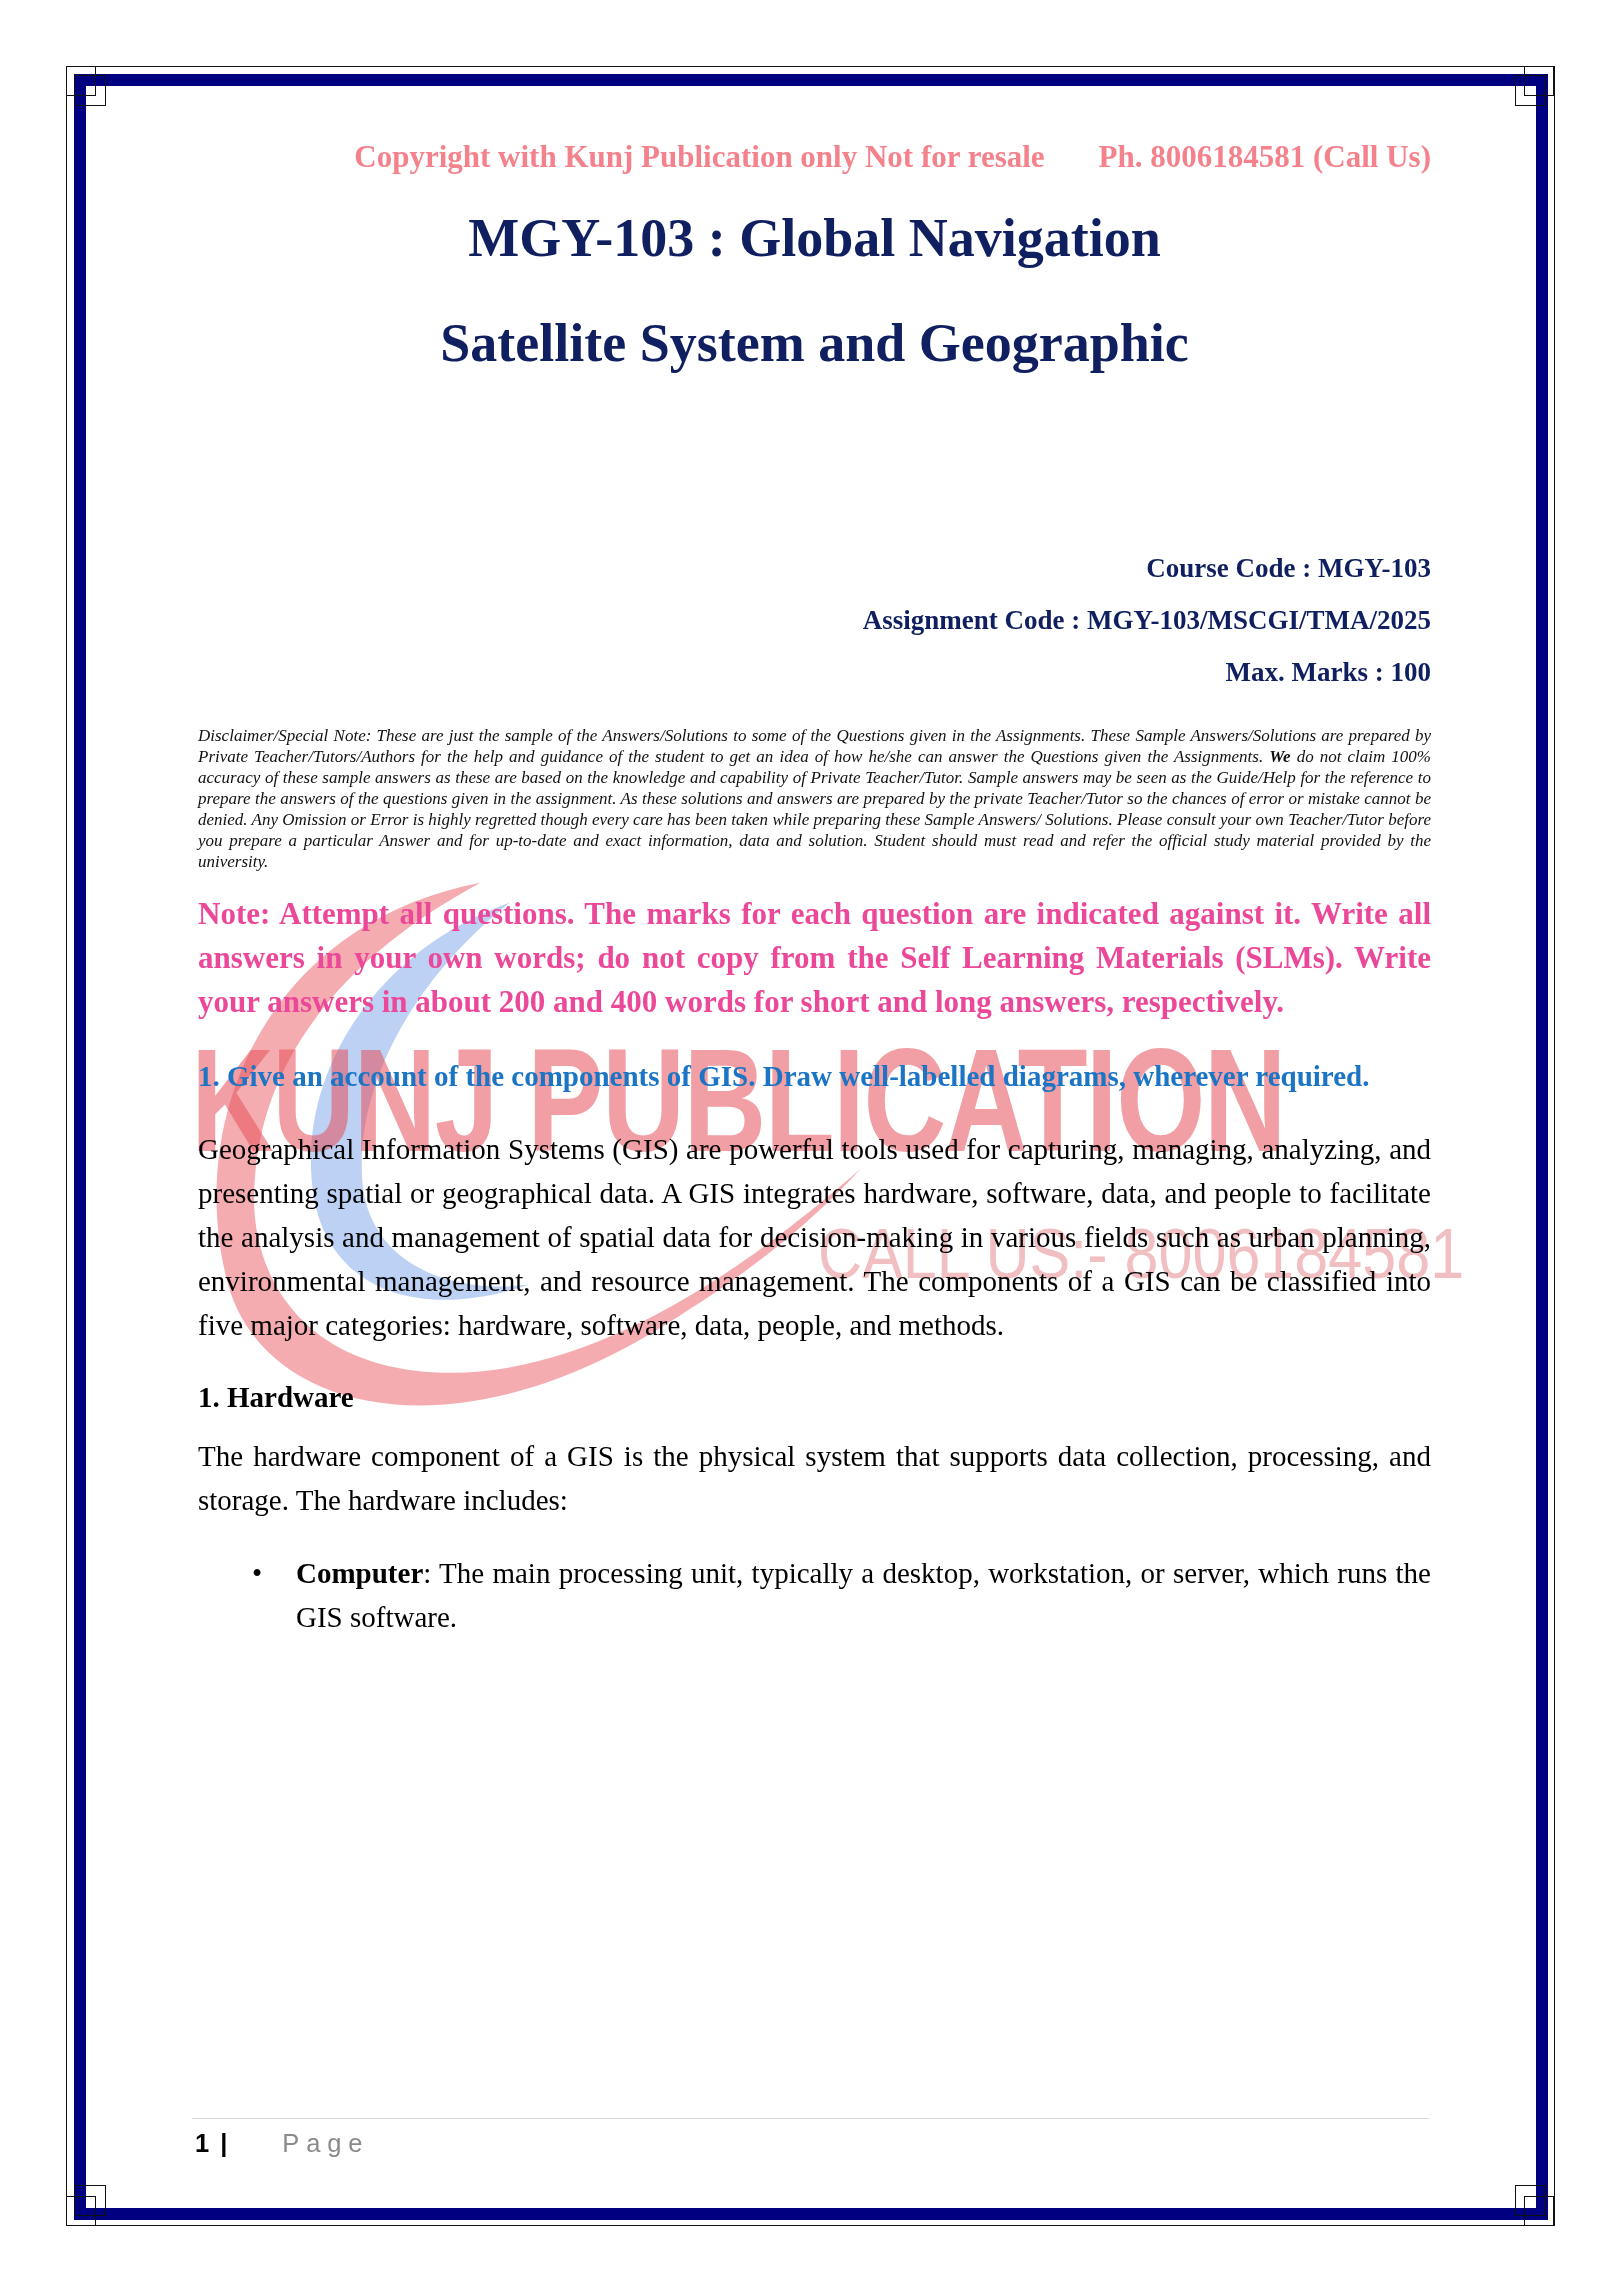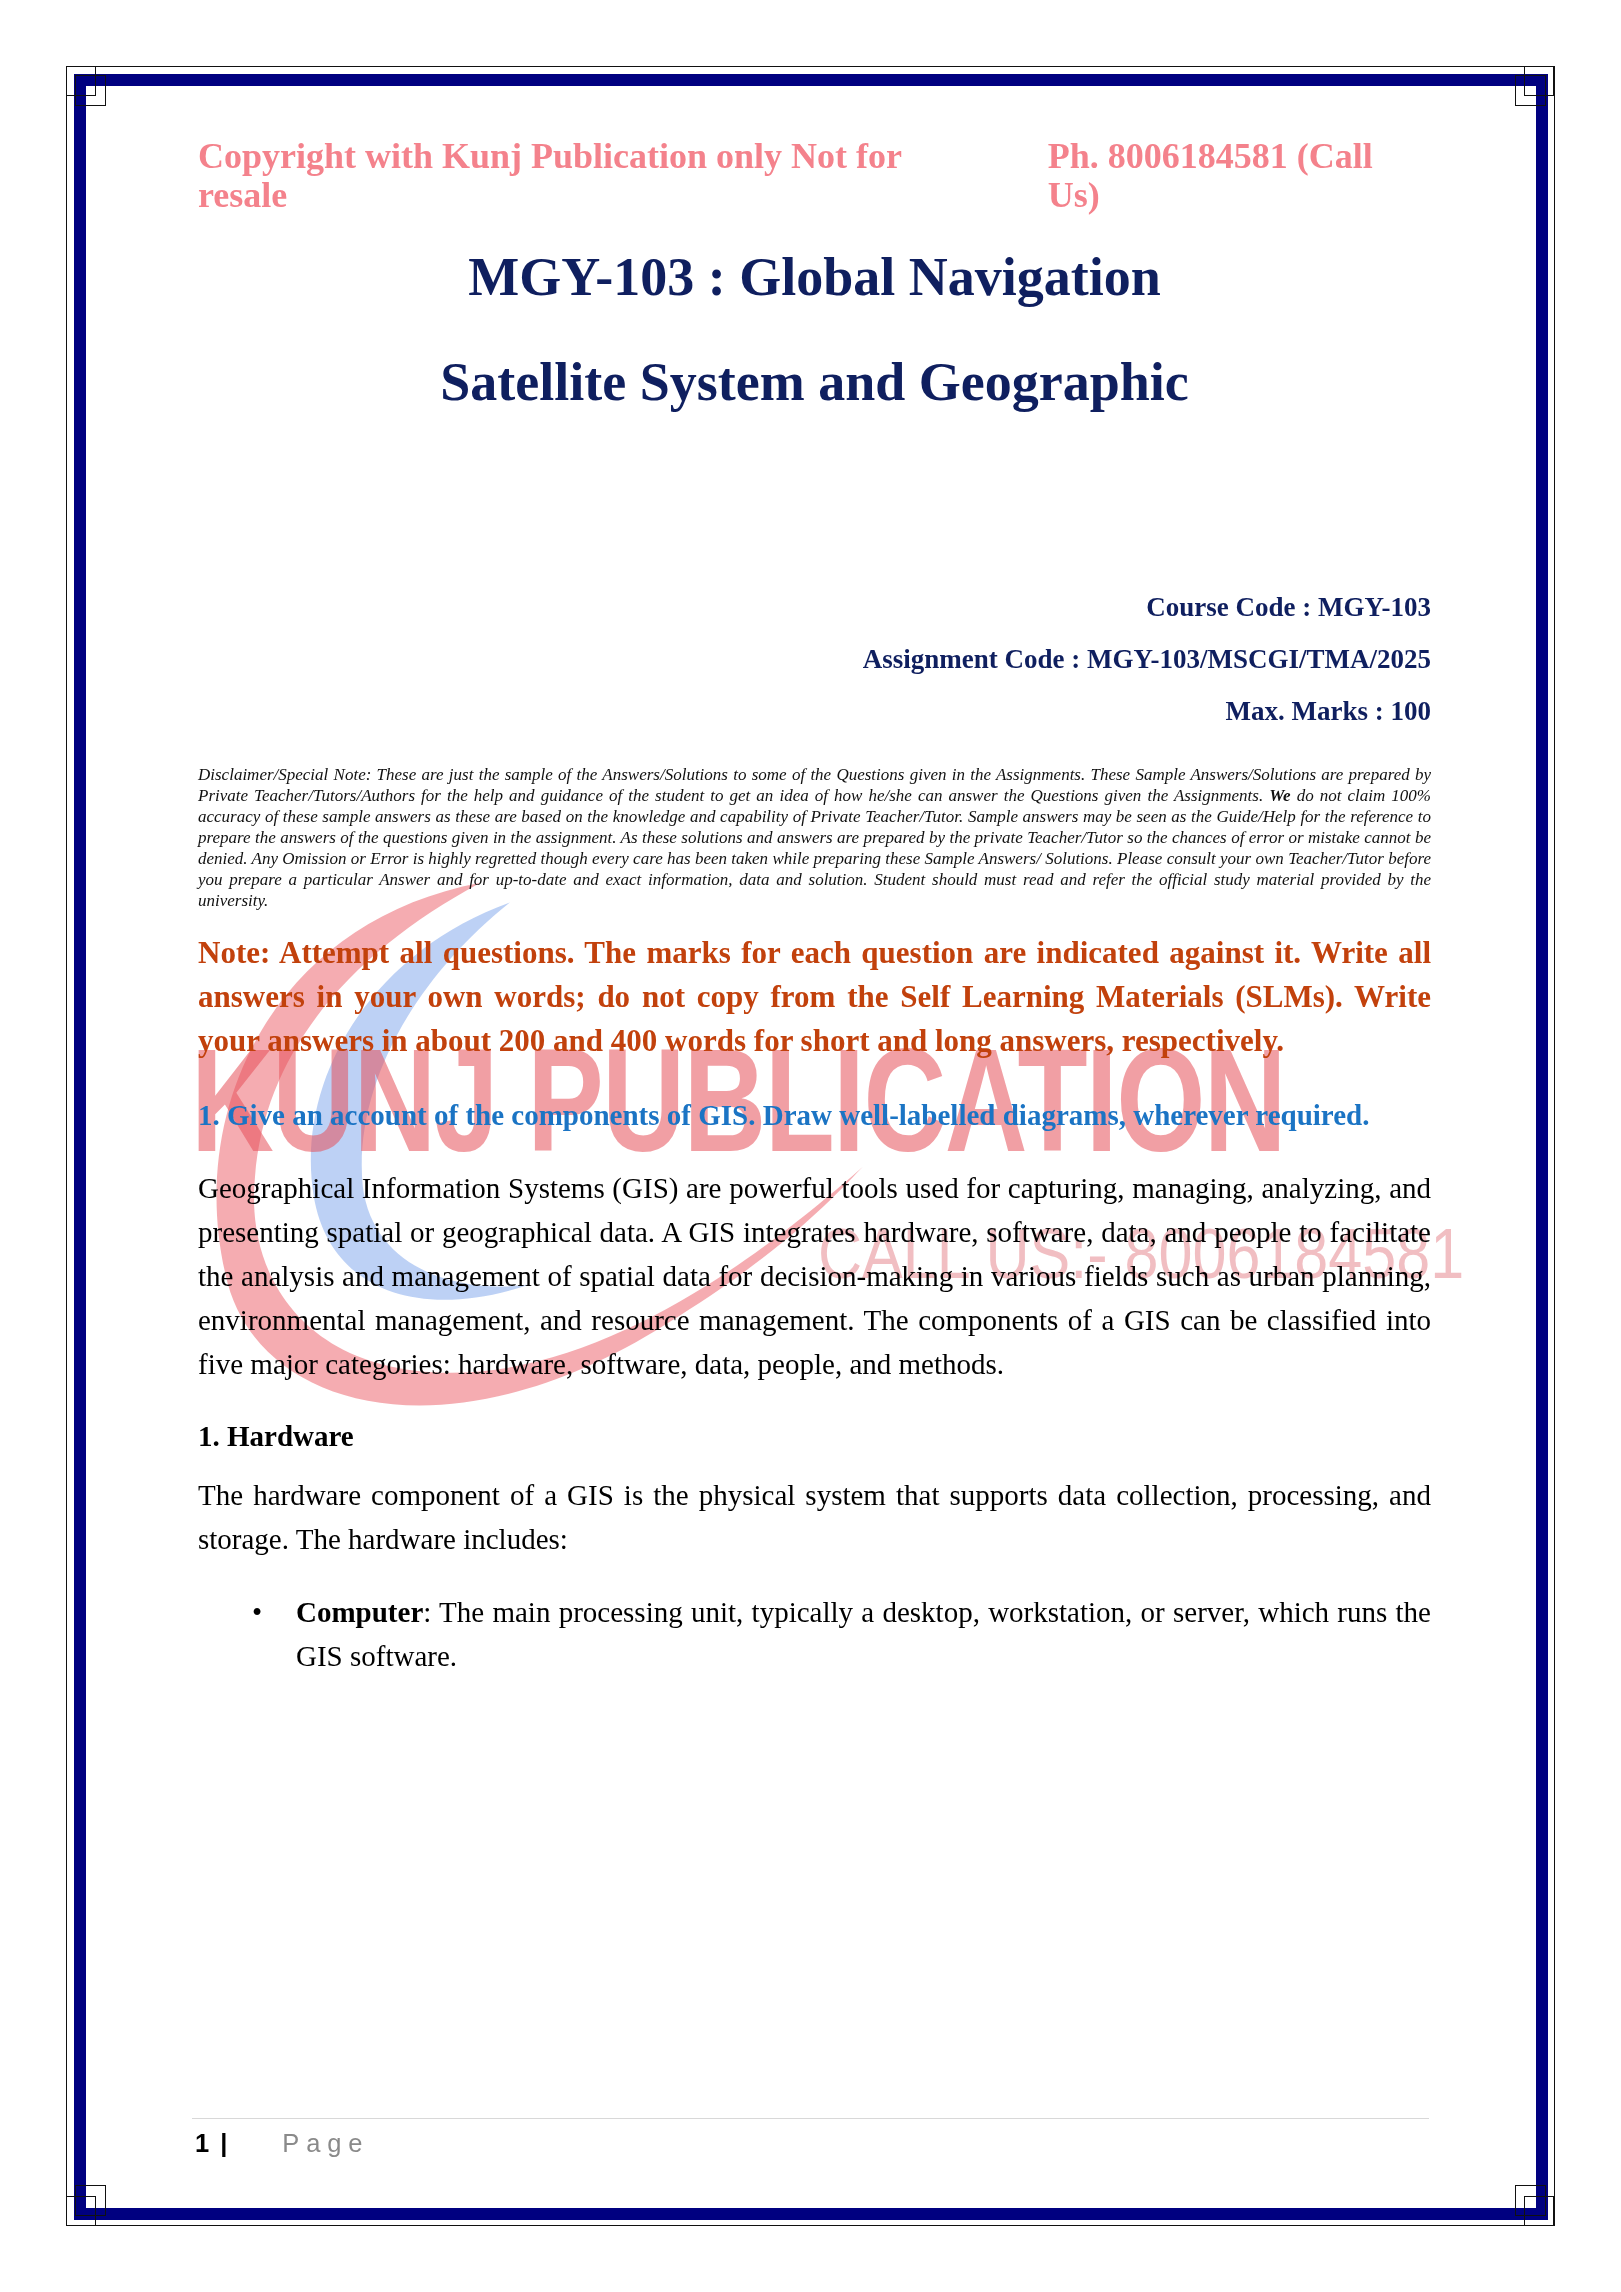--- a/index.html
+++ b/index.html
@@ -27,33 +27,33 @@
              font-weight: bold; font-size: 147px; color: rgba(230, 80, 90, 0.55); letter-spacing: -2px;
              transform: scaleX(0.78); transform-origin: left top; white-space: nowrap; line-height: 1; }
   .wm-call { left: 818px; top: 1218px; font-family: "Liberation Sans", "DejaVu Sans", sans-serif;
              font-size: 71px; color: rgba(225, 110, 120, 0.45); white-space: nowrap; line-height: 1;
              transform: scaleX(0.86); transform-origin: left top; }
   .wm-swoosh { left: 157px; top: 863px; width: 784px; height: 608px; }
 
   
   .content { position: absolute; left: 198px; top: 137px; width: 1233px; z-index: 1; }
 
-  .copyright { display: flex; justify-content: flex-end; gap: 54px; font-weight: bold; font-size: 36px;
+  .copyright { display: flex; justify-content: flex-end; gap: 54px; font-weight: bold; font-size: 31px;
                color: #f4828c; line-height: 39px; margin: 0; }
 
   .title { text-align: center; font-weight: bold; font-size: 54px; line-height: 105px;
            color: #0f1f5f; margin: 9.8px 0 0 0; }
 
   .meta { text-align: right; font-weight: bold; font-size: 27px; color: #0f1f5f; line-height: 52px; margin-top: 146px; }
 
   .disclaimer { font-style: italic; font-size: 17px; line-height: 21px; text-align: justify;
                 margin-top: 27.4px; color: #111; }
   .disclaimer b { font-style: italic; }
 
-  .note { font-weight: bold; font-size: 31px; line-height: 44px; text-align: justify; color: #c2410c;
+  .note { font-weight: bold; font-size: 31px; line-height: 44px; text-align: justify; color: #ec4899;
           margin-top: 19.6px; }
 
   .part { text-align: center; font-weight: bold; font-size: 28px; line-height: 39px; margin-top: 13.7px; }
 
   .question { font-weight: bold; font-size: 29px; line-height: 43px; text-align: justify; color: #1b74c4;
               margin-top: 17.6px; }
 
   .para { font-size: 29px; line-height: 44px; text-align: justify; margin-top: 15.7px; }
 
   .heading { font-weight: bold; font-size: 29px; line-height: 43px; margin-top: 17.6px; }

